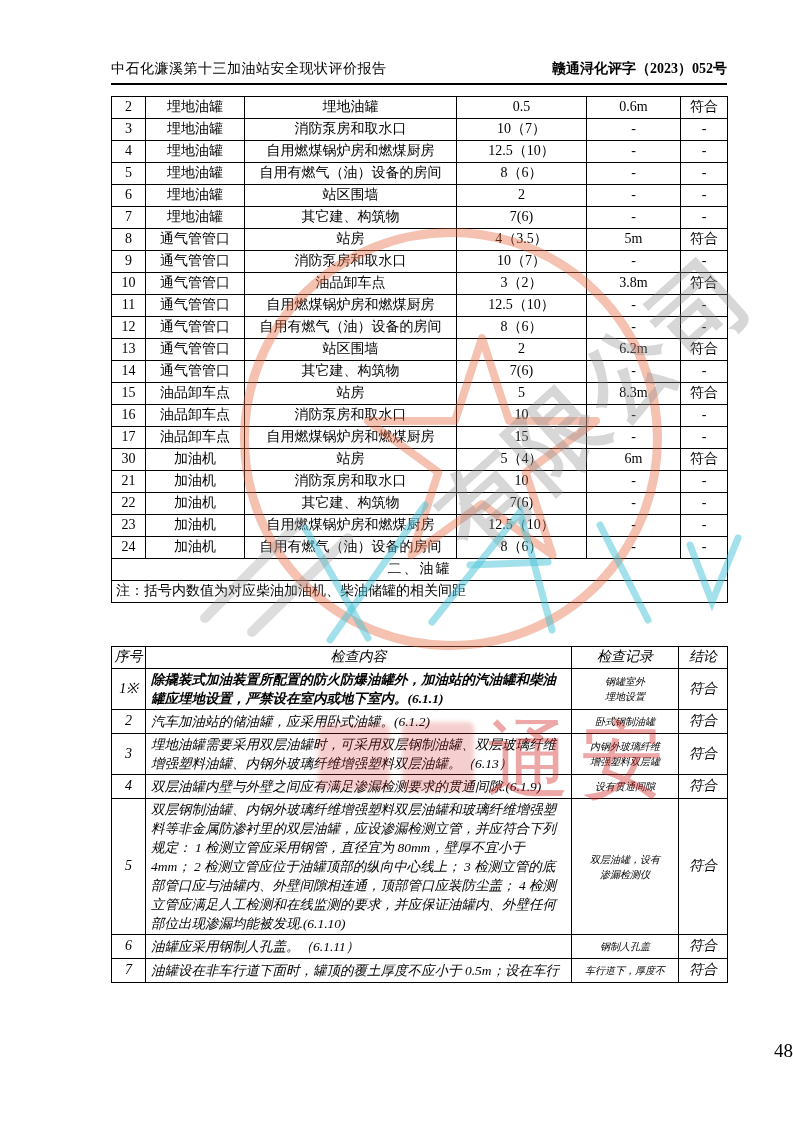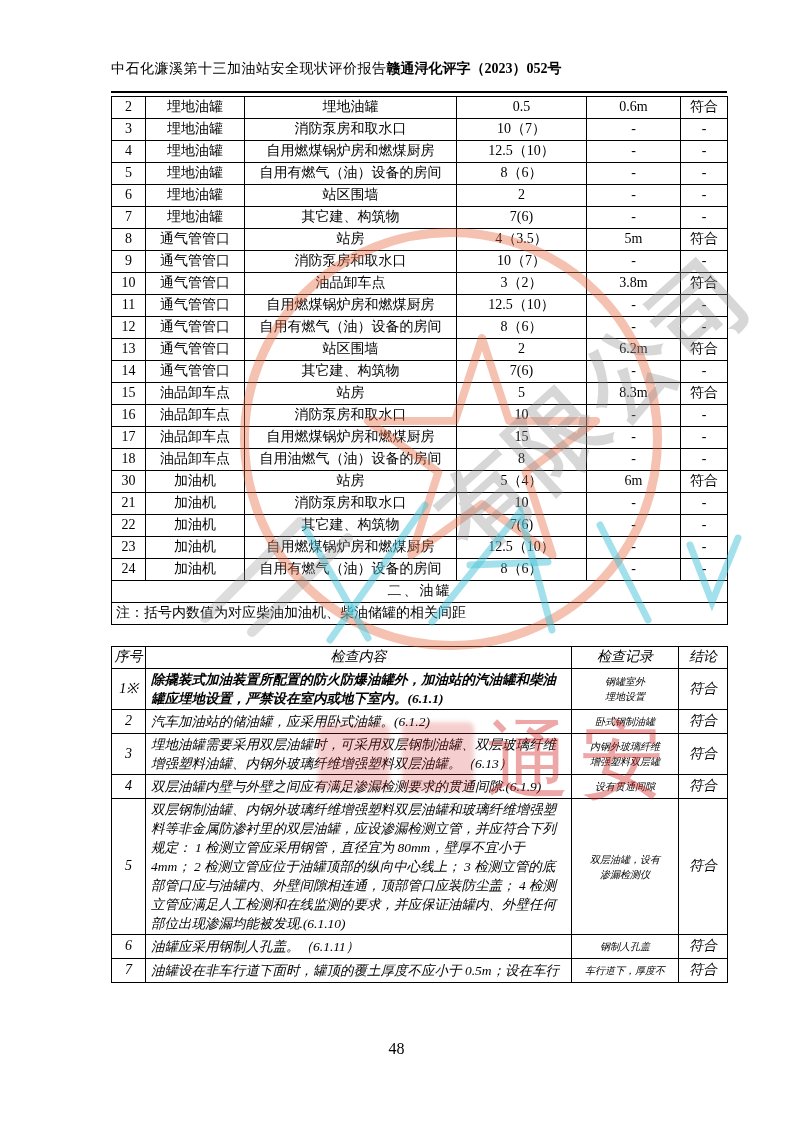--- a/index.html
+++ b/index.html
@@ -1,40 +1,40 @@
 <!DOCTYPE html>
 <html><head>
 <meta charset="utf-8">
 <style>
   html,body{margin:0;padding:0;background:#888;}
   #page{position:relative;width:793px;height:1122px;background:#fff;overflow:hidden;
         font-family:"Liberation Serif","DejaVu Serif",serif;color:#000;}
   
   .doc-header{position:absolute;left:111px;top:60px;width:616px;display:flex;
-              align-items:flex-end;
-              border-bottom:2px solid #000;padding-bottom:13px;font-size:14px;}
+              justify-content:space-between;align-items:flex-end;
+              border-bottom:2px solid #000;padding-bottom:5px;font-size:14px;}
   .doc-header .title{letter-spacing:.5px;}
   .doc-header .docno{font-weight:bold;}
   
   table.grid{border-collapse:collapse;table-layout:fixed;position:absolute;left:111px;background:transparent;}
   table.grid td,table.grid th{border:1px solid #000;font-size:14px;font-weight:normal;
         text-align:center;vertical-align:middle;padding:0 2px;height:21px;line-height:1.05;
         overflow:hidden;white-space:nowrap;}
   #spacing-table{top:96px;width:616px;}
   #inspection-table{top:646px;width:616px;font-style:italic;}
   #spacing-table td.note-cell{text-align:left;padding-left:4px;}
   td.section-cell{font-weight:bold;font-size:15px;letter-spacing:2px;}
   #inspection-table th{font-size:14px;}
   #inspection-table td.content{text-align:left;white-space:normal;padding:1px 5px;
         font-size:13.5px;line-height:19px;}
   #inspection-table td.content.bold{font-weight:bold;margin-left:8px;}
   #inspection-table td.record{white-space:pre-line;font-size:10px;line-height:15px;}
   #inspection-table tr.clip td{white-space:nowrap;overflow:hidden;}
   
-  .page-number{position:absolute;left:0;top:1040px;width:100%;text-align:center;font-size:16px;}
+  .page-number{position:absolute;left:0;top:1040px;width:100%;text-align:right;font-size:19px;}
   
   .wm{position:absolute;pointer-events:none;z-index:6;}
   .seal-ring{left:240px;top:228px;width:404px;height:404px;border:9px solid rgba(231,100,58,.40);
              border-radius:50%;}
   .seal-star{left:342px;top:318px;}
   .red-text{left:486px;top:704px;font-size:84px;font-weight:normal;letter-spacing:10px;
             color:rgba(210,35,35,.40);font-family:"Liberation Serif",serif;}
   .red-blob{background:rgba(210,35,35,.22);filter:blur(2px);border-radius:6px;}
   .red-blob.b1{left:318px;top:724px;width:72px;height:66px;}
   .red-blob.b2{left:402px;top:722px;width:72px;height:70px;}
@@ -181,28 +181,20 @@
           <td>消防泵房和取水口</td>
           <td>10</td>
           <td>-</td>
           <td>-</td>
         </tr>
         <tr>
           <td>17</td>
           <td>油品卸车点</td>
           <td>自用燃煤锅炉房和燃煤厨房</td>
           <td>15</td>
-          <td>-</td>
-          <td>-</td>
-        </tr>
-        <tr>
-          <td>18</td>
-          <td>油品卸车点</td>
-          <td>自用油燃气（油）设备的房间</td>
-          <td>8</td>
           <td>-</td>
           <td>-</td>
         </tr>
         <tr>
           <td>30</td>
           <td>加油机</td>
           <td>站房</td>
           <td>5（4）</td>
           <td>6m</td>
           <td>符合</td>

